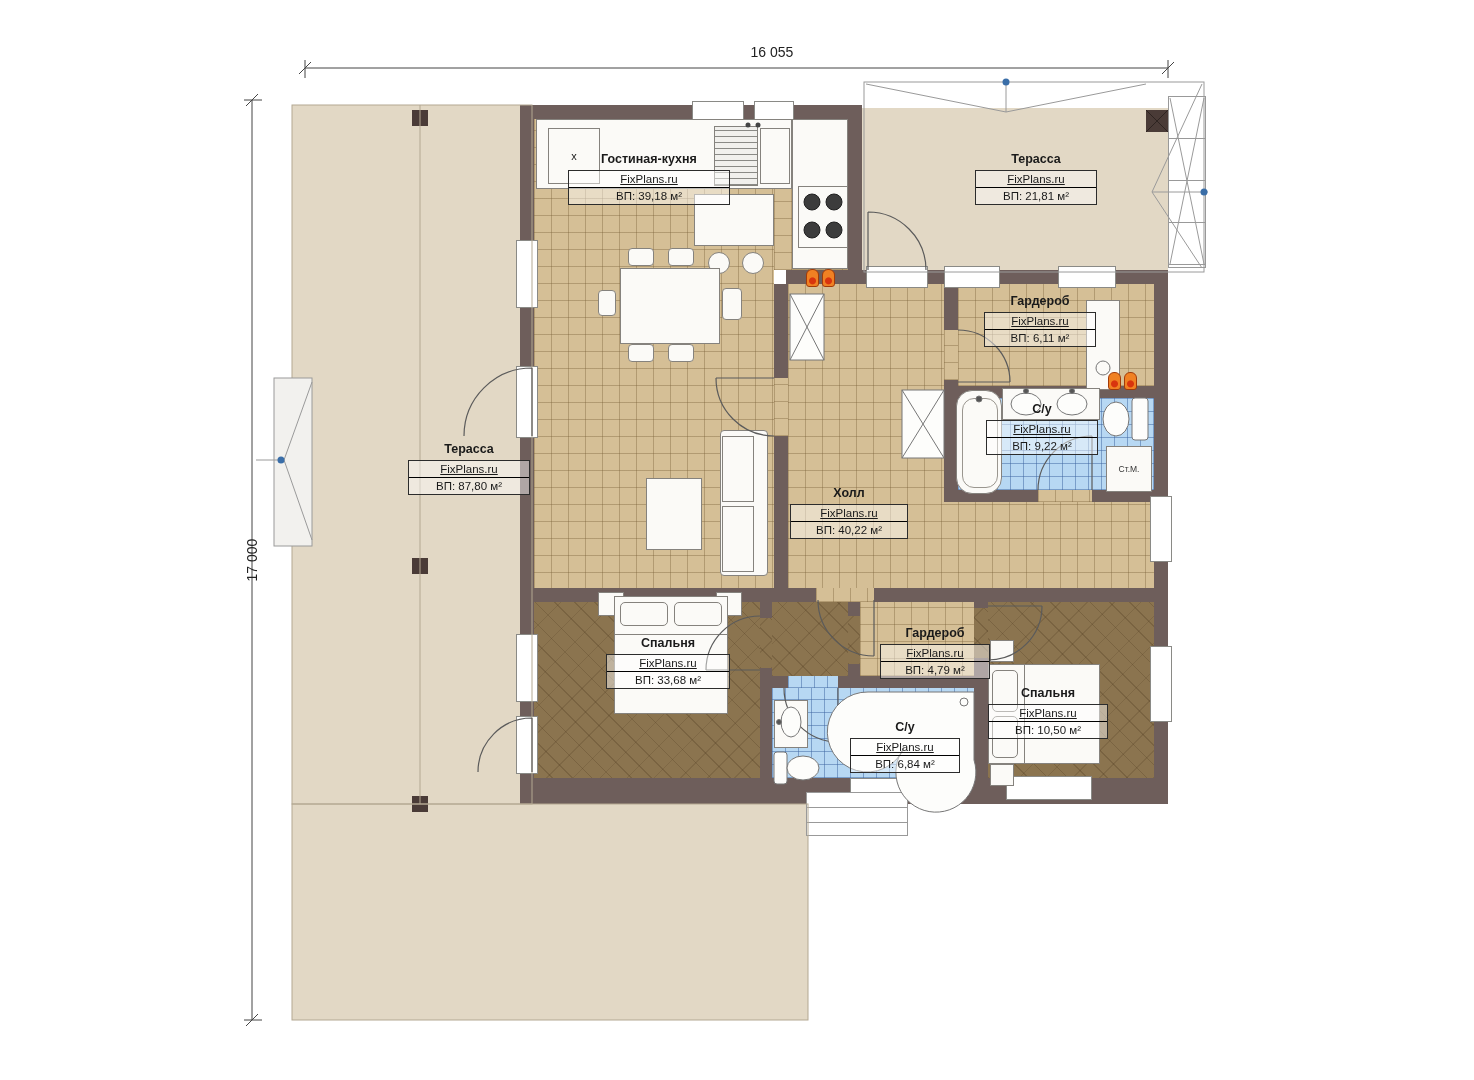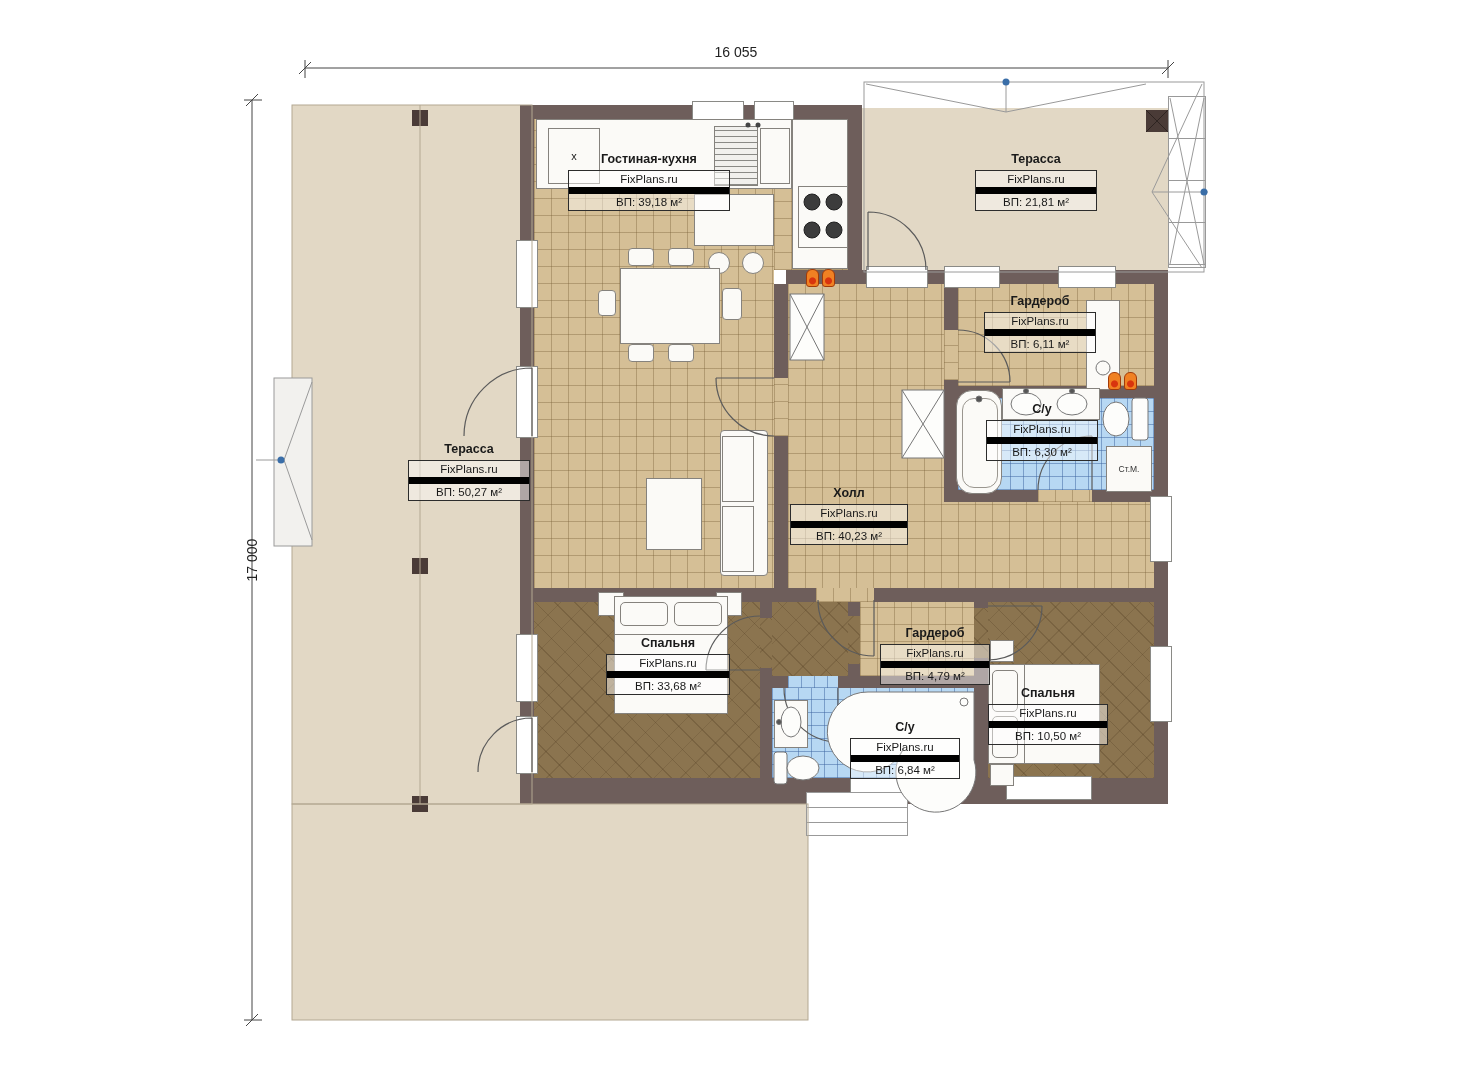--- a/index.html
+++ b/index.html
@@ -27,21 +27,21 @@
   .pillar{position:absolute;background:#4a3b37;}
   .stool{border-radius:50%;}
   .flame{position:absolute;width:11px;height:16px;border:1px solid #a33b08;border-radius:6px 6px 3px 3px;
          background:radial-gradient(circle at 50% 68%, #d8340e 0 3px, #f08123 4px);}
   .steps-v{position:absolute;background:repeating-linear-gradient(180deg,transparent 0 41px,#999 41px 42px),#fff;border:1px solid #999;box-sizing:border-box;}
   .steps-h{position:absolute;background:repeating-linear-gradient(180deg,transparent 0 14px,#999 14px 15px),#fff;border:1px solid #999;box-sizing:border-box;}
   
   .rlabel{position:absolute;text-align:center;line-height:1.25;}
   .rname{font-weight:bold;font-size:12.5px;margin-bottom:2px;}
   .rbox{border:1px solid #2c2c2c;background:rgba(255,255,255,.45);font-size:11.5px;}
-  .rbrand{border-bottom:7px solid #000000;padding:1px 4px;}
+  .rbrand{border-bottom:1px solid #000000;padding:1px 4px;text-decoration:underline;}
   .rarea{padding:1px 4px;}
   .dim{position:absolute;font-size:14px;color:#222;text-align:center;}
   .tinytext{position:absolute;font-size:8.5px;color:#333;text-align:center;}
   svg{position:absolute;left:0;top:0;pointer-events:none;}
 </style>
 </head>
 <body>
 
 <div id="plan">
 
@@ -258,42 +258,42 @@
     <div class="rname">Терасса</div>
     <div class="rbox">
         <div class="rbrand">FixPlans.ru</div>
       <div class="rarea">ВП: 21,81 м²</div>
       </div>
   </div>
   <div class="rlabel" style="left:408px;top:442px;width:122px;">
     <div class="rname">Терасса</div>
     <div class="rbox">
         <div class="rbrand">FixPlans.ru</div>
-      <div class="rarea">ВП: 50,27 м²</div>
+      <div class="rarea">ВП: 87,80 м²</div>
       </div>
   </div>
   <div class="rlabel" style="left:790px;top:486px;width:118px;">
     <div class="rname">Холл</div>
     <div class="rbox">
         <div class="rbrand">FixPlans.ru</div>
-      <div class="rarea">ВП: 40,23 м²</div>
+      <div class="rarea">ВП: 40,22 м²</div>
       </div>
   </div>
   <div class="rlabel" style="left:984px;top:294px;width:112px;">
     <div class="rname">Гардероб</div>
     <div class="rbox">
         <div class="rbrand">FixPlans.ru</div>
       <div class="rarea">ВП: 6,11 м²</div>
       </div>
   </div>
   <div class="rlabel" style="left:986px;top:402px;width:112px;">
     <div class="rname">С/у</div>
     <div class="rbox">
         <div class="rbrand">FixPlans.ru</div>
-      <div class="rarea">ВП: 6,30 м²</div>
+      <div class="rarea">ВП: 9,22 м²</div>
       </div>
   </div>
   <div class="rlabel" style="left:606px;top:636px;width:124px;">
     <div class="rname">Спальня</div>
     <div class="rbox">
         <div class="rbrand">FixPlans.ru</div>
       <div class="rarea">ВП: 33,68 м²</div>
       </div>
   </div>
   <div class="rlabel" style="left:880px;top:626px;width:110px;">
@@ -311,16 +311,16 @@
       </div>
   </div>
   <div class="rlabel" style="left:988px;top:686px;width:120px;">
     <div class="rname">Спальня</div>
     <div class="rbox">
         <div class="rbrand">FixPlans.ru</div>
       <div class="rarea">ВП: 10,50 м²</div>
       </div>
   </div>
 
-  <div class="dim" style="left:690px;top:44px;width:92px;">16 055</div>
+  <div class="dim" style="left:726px;top:44px;width:92px;">16 055</div>
   <div class="dim" style="left:206px;top:552px;width:92px;transform:rotate(-90deg);">17 000</div>
 
 </div>
 
 </body></html>

